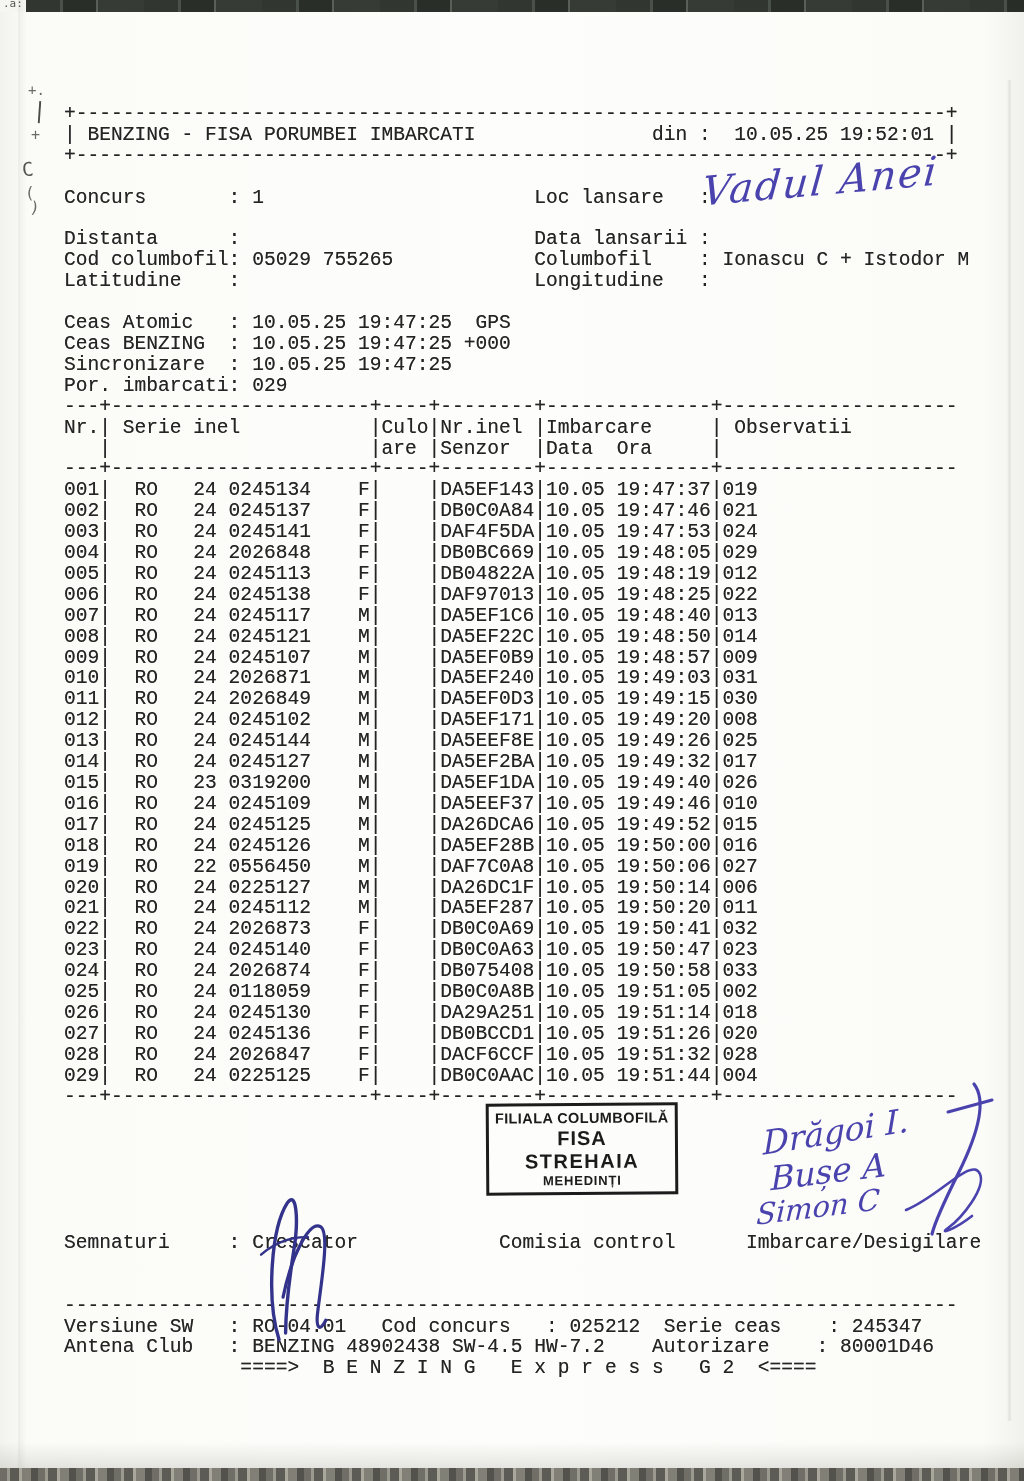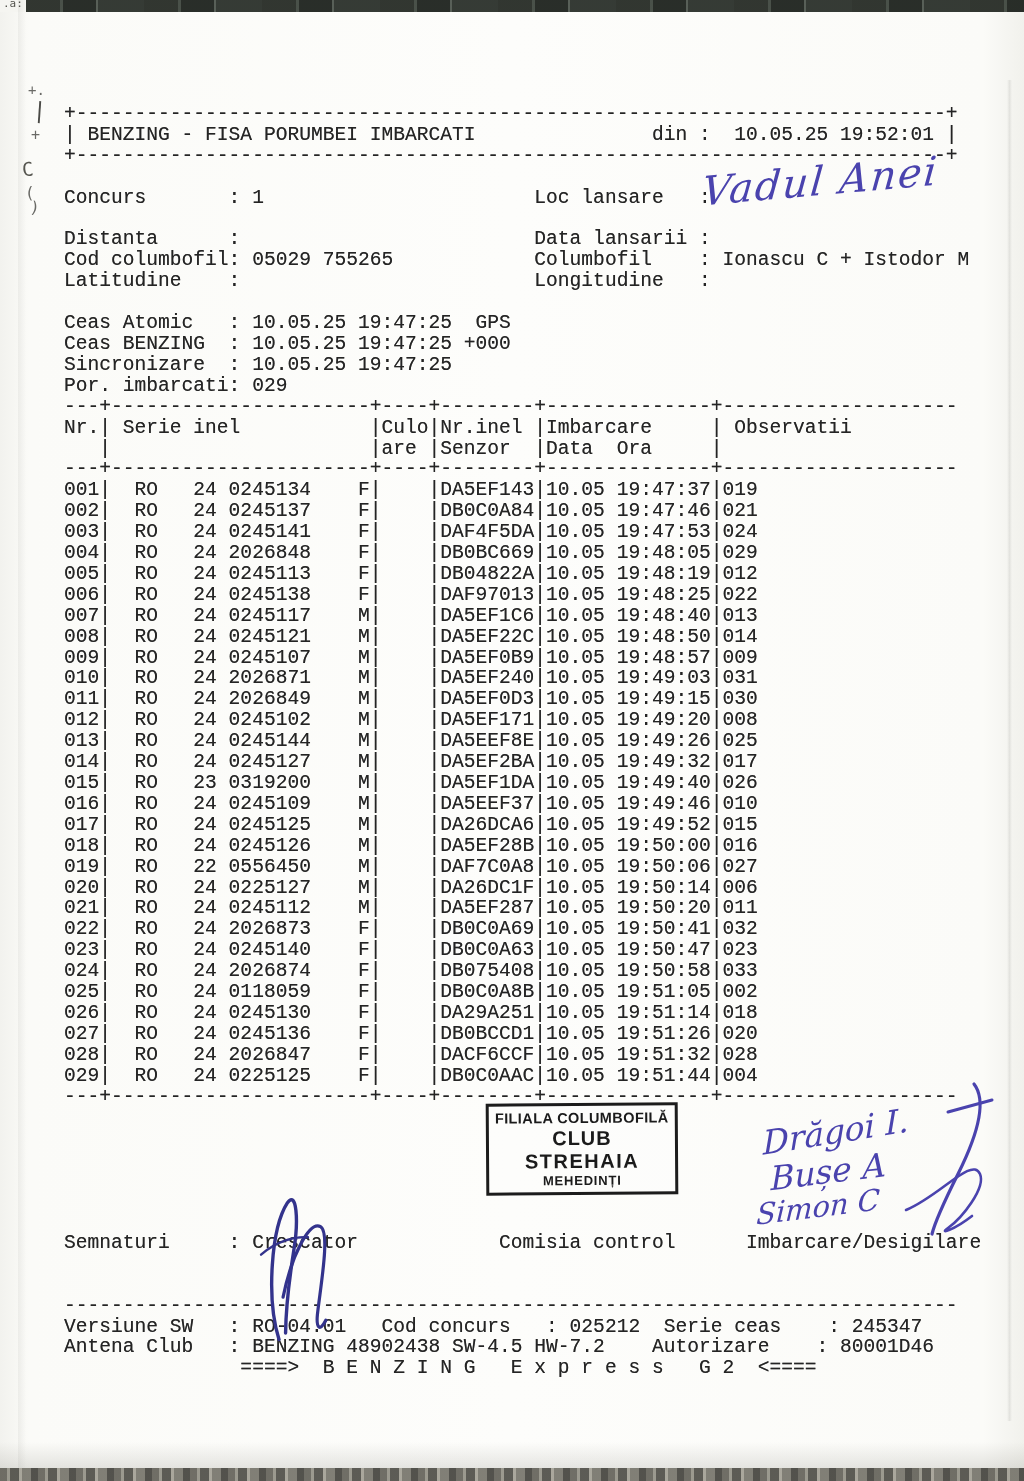--- a/index.html
+++ b/index.html
@@ -142,21 +142,21 @@
 Semnaturi     : Crescator            Comisia control      Imbarcare/Desigilare
 
 
 ----------------------------------------------------------------------------
 Versiune SW   : RO-04.01   Cod concurs   : 025212  Serie ceas    : 245347
 Antena Club   : BENZING 48902438 SW-4.5 HW-7.2    Autorizare    : 80001D46
                ====&gt;  B E N Z I N G   E x p r e s s   G 2  &lt;====</pre>
 
   <div class="stamp">
     <div class="s1">FILIALA COLUMBOFILĂ</div>
-    <div class="s2">CLUB</div>
+    <div class="s2">FISA</div>
     <div class="s3">STREHAIA</div>
     <div class="s4">MEHEDINȚI</div>
   </div>
 
   <span class="hw hw-loc">Vadul Anei</span>
 
   <span class="hw sig1">Drăgoi I.</span>
   <span class="hw sig2">Bușe A</span>
   <span class="hw sig3">Simon C</span>
 

